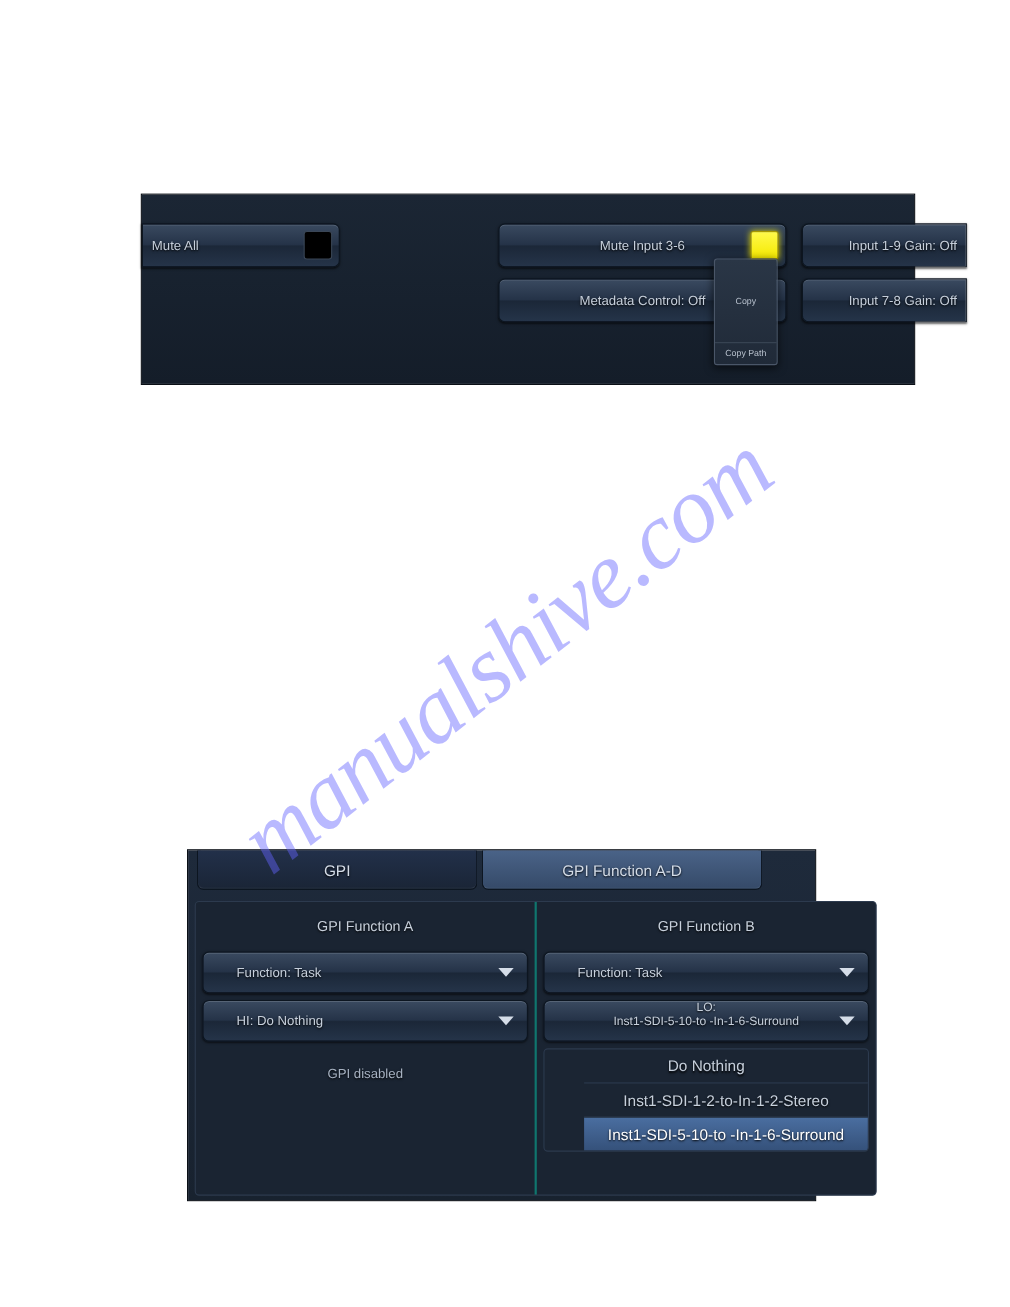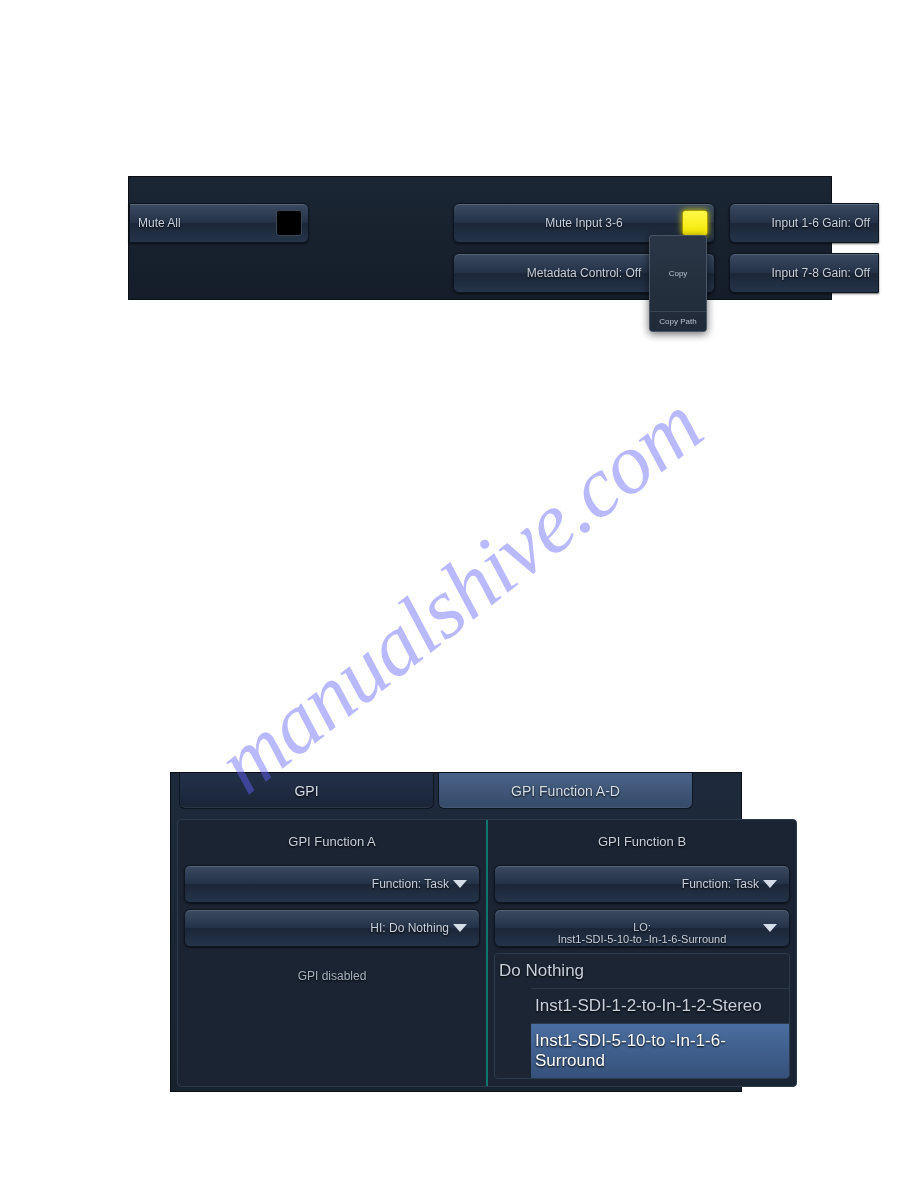--- a/index.html
+++ b/index.html
@@ -26,21 +26,21 @@
     white-space: nowrap;
     letter-spacing: -1px;
   }
 
   
   .panel1 {
     position: absolute;
     left: 128px;
     top: 176px;
     width: 704px;
-    height: 124px;
+    height: 174px;
     background: linear-gradient(#1b2634, #141d29);
     border: 1px solid #0a0f16;
   }
   .panel1-inner {
     position: relative;
     width: 100%;
     height: 100%;
   }
 
   .btn {
@@ -188,21 +188,21 @@
   }
 
   .btn2 {
     position: relative;
     height: 38px;
     border-radius: 6px;
     color: #c7d0dc;
     font-size: 12px;
     display: flex;
     align-items: center;
-    justify-content: flex-end;
+    justify-content: flex-start;
     background: linear-gradient(#3a4a60, #253348 48%, #1b2738 52%, #253449);
     border: 1px solid #0c1520;
     box-shadow: inset 0 1px 0 rgba(255,255,255,0.15), 0 1px 2px rgba(0,0,0,0.6);
     text-shadow: 0 1px 2px #000;
     padding: 0 30px;
   }
   .btn2.twoline { flex-direction: column; font-size: 11px; line-height: 1.15; }
   .btn2 .tri {
     position: absolute;
     right: 12px;
@@ -224,22 +224,22 @@
 
   .dropdown-list {
     position: relative;
     border: 1px solid #2c3a4e;
     border-radius: 4px;
     background: #1b2533;
     overflow: hidden;
   }
   .dd-item {
     color: #c7d0dc;
-    font-size: 17px;
-    text-align: left;
+    font-size: 14px;
+    text-align: center;
     padding: 7px 4px;
     text-shadow: 0 1px 2px #000;
   }
   .dd-item + .dd-item { border-top: 1px solid #2c3a4e; margin-left: 36px; }
   .dd-item.selected {
     background: linear-gradient(#4a6ea0, #35517a);
     color: #ffffff;
   }
 </style>
 </head>
@@ -259,21 +259,21 @@
       <span>Mute Input 3-6</span>
       <span class="indicator-yellow"></span>
     </div>
 
     <div class="btn btn-metadata">
       <span>Metadata Control: Off</span>
       <span class="chevron-down"></span>
     </div>
 
     <div class="btn btn-gain1">
-      <span>Input 1-6 Gain: Off</span>
+      <span>Input 1-9 Gain: Off</span>
     </div>
 
     <div class="btn btn-gain2">
       <span>Input 7-8 Gain: Off</span>
     </div>
 
     <div class="context-menu">
       <div class="context-item">Copy</div>
       <div class="context-item">Copy Path</div>
     </div>

